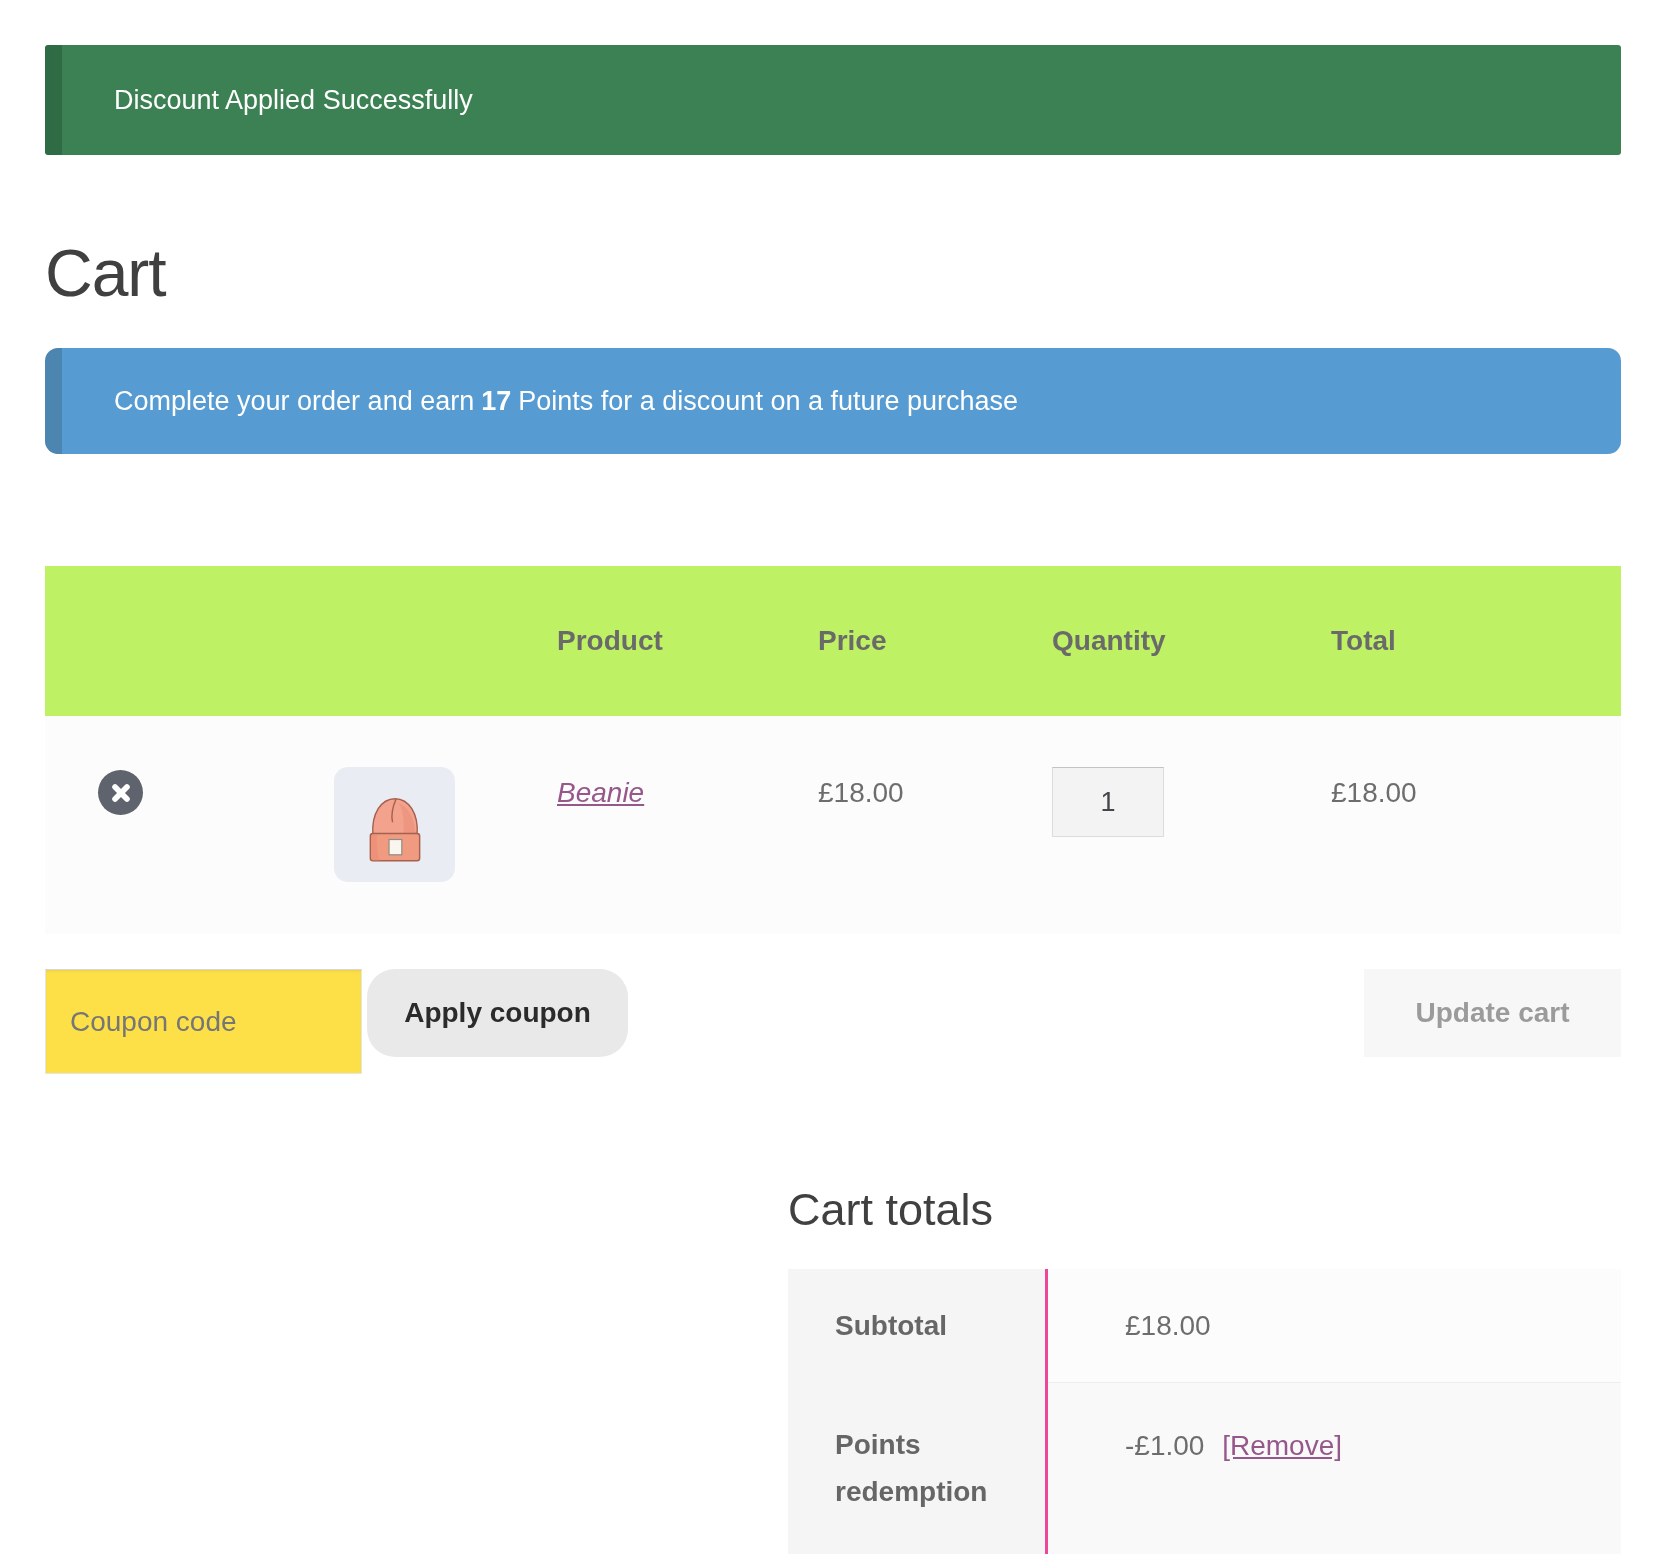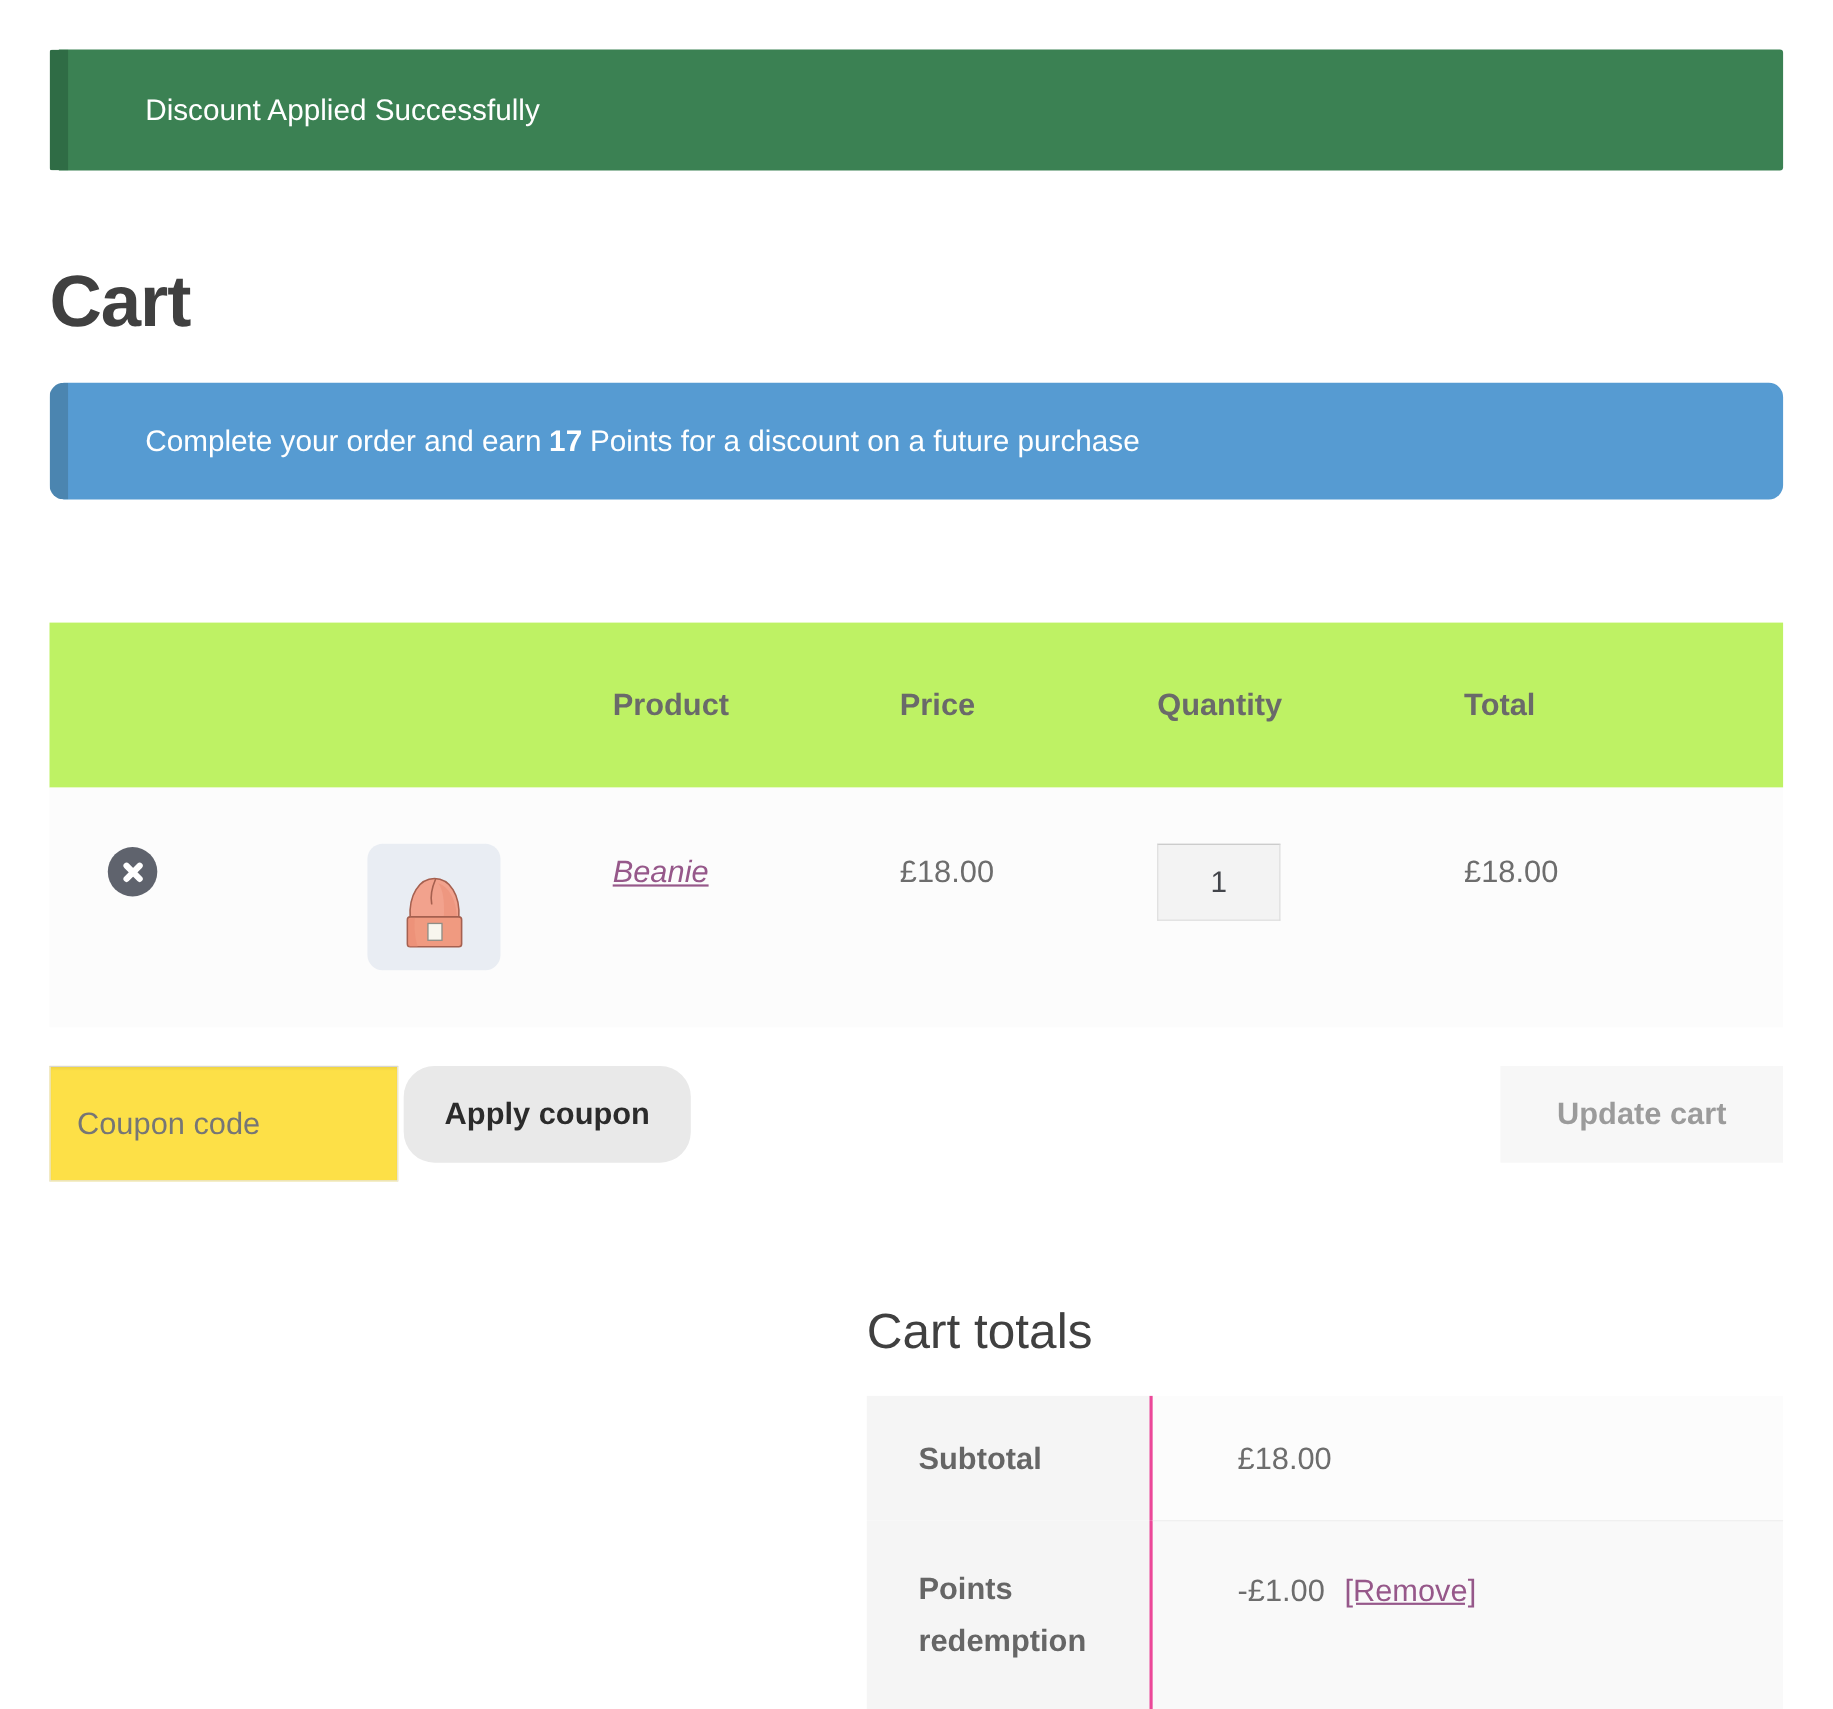--- a/index.html
+++ b/index.html
@@ -12,41 +12,41 @@
   .wrap { padding: 0 45px; }
 
   
   .notice {
     height: 110px;
     border-radius: 3px;
     display: flex;
     align-items: center;
     color: #ffffff;
     font-size: 27px;
-    padding-left: 70px;
+    padding-left: 52px;
   }
   .notice-success {
     margin-top: 45px;
     background: #3b8153;
     border-left: 17px solid #2f6c45;
   }
   .notice-info {
     margin-top: 40px;
     height: 106px;
     background: #569bd2;
     border-left: 17px solid #4b85b0;
     border-radius: 13px;
   }
   .notice-info .pts { font-weight: bold; padding: 0 7px 0 7px; }
 
   
   .page-title {
     margin-top: 84px;
     font-size: 66px;
-    font-weight: 700;
+    font-weight: 400;
     color: #404040;
     letter-spacing: -1px;
     line-height: 1.05;
   }
 
   
   .cart-table { margin-top: 112px; width: 1576px; }
   .grid-row {
     display: grid;
     grid-template-columns: 289px 223px 261px 234px 279px 290px;

